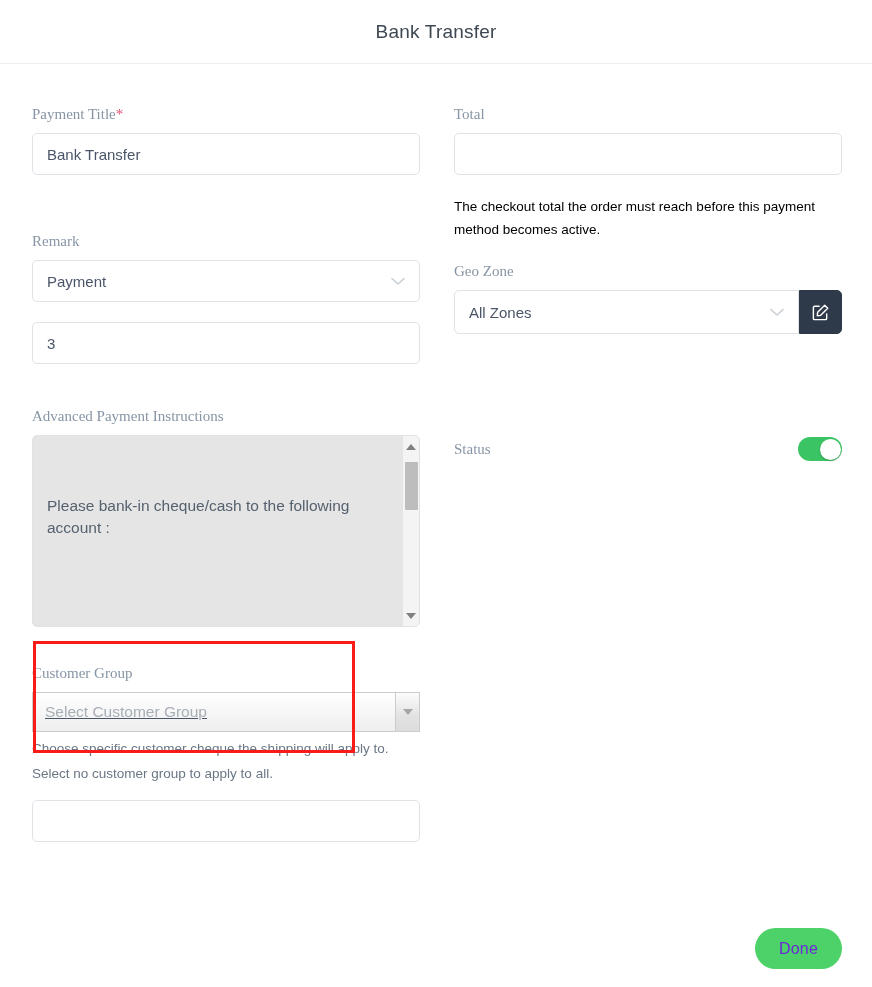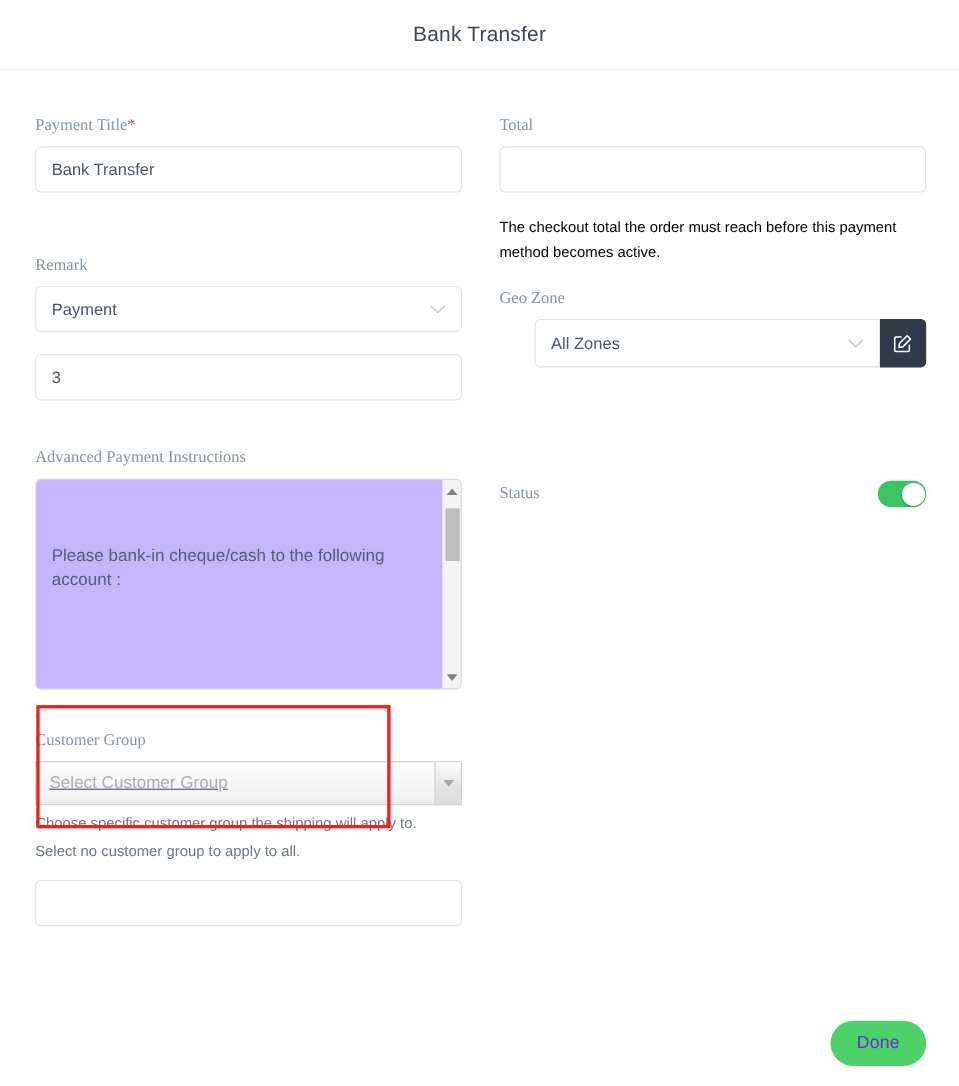--- a/index.html
+++ b/index.html
@@ -89,21 +89,21 @@
   }
   .chev {
     width: 14px;
     height: 9px;
     flex: 0 0 14px;
     margin-left: 8px;
   }
   .chev svg { display: block; }
 
   
-  .input-group { display: flex; align-items: stretch; margin-left: 32px; }
+  .input-group { display: flex; align-items: stretch; }
   .input-group .control {
     border-top-right-radius: 0;
     border-bottom-right-radius: 0;
     height: 44px;
   }
   .edit-btn {
     width: 48px;
     height: 44px;
     background: #2e3a49;
     border: 1px solid #2e3a49;
@@ -144,21 +144,21 @@
     box-shadow: 0 1px 2px rgba(0,0,0,.22);
   }
 
   
   .ta-wrap {
     position: relative;
     width: 388px;
     height: 192px;
     border: 1px solid #dfe3e8;
     border-radius: 5px;
-    background: #c4b5fd;
+    background: #e5e5e5;
     overflow: hidden;
   }
   .ta-content {
     position: absolute;
     top: 0; left: 0;
     width: 360px;
     height: 100%;
     padding: 14px 10px 10px 14px;
     font-size: 15.5px;
     line-height: 1.44;
@@ -361,21 +361,21 @@
 
       <div class="field">
         <span class="field-label">Customer Group</span>
         <div class="cg-select">
           <div class="cg-text">Select Customer Group</div>
           <div class="cg-arrow">
               <i></i>
             </div>
         </div>
         <div class="cg-help">
-          <div>Choose specific customer group the shipping will apply to.</div>
+          <div>Choose specific customer cheque the shipping will apply to.</div>
           <div>Select no customer group to apply to all.</div>
         </div>
         <input class="plain-box" value="" style="">
       </div>
 
     </div>
 
     <div class="col">
 
       <div class="field">

